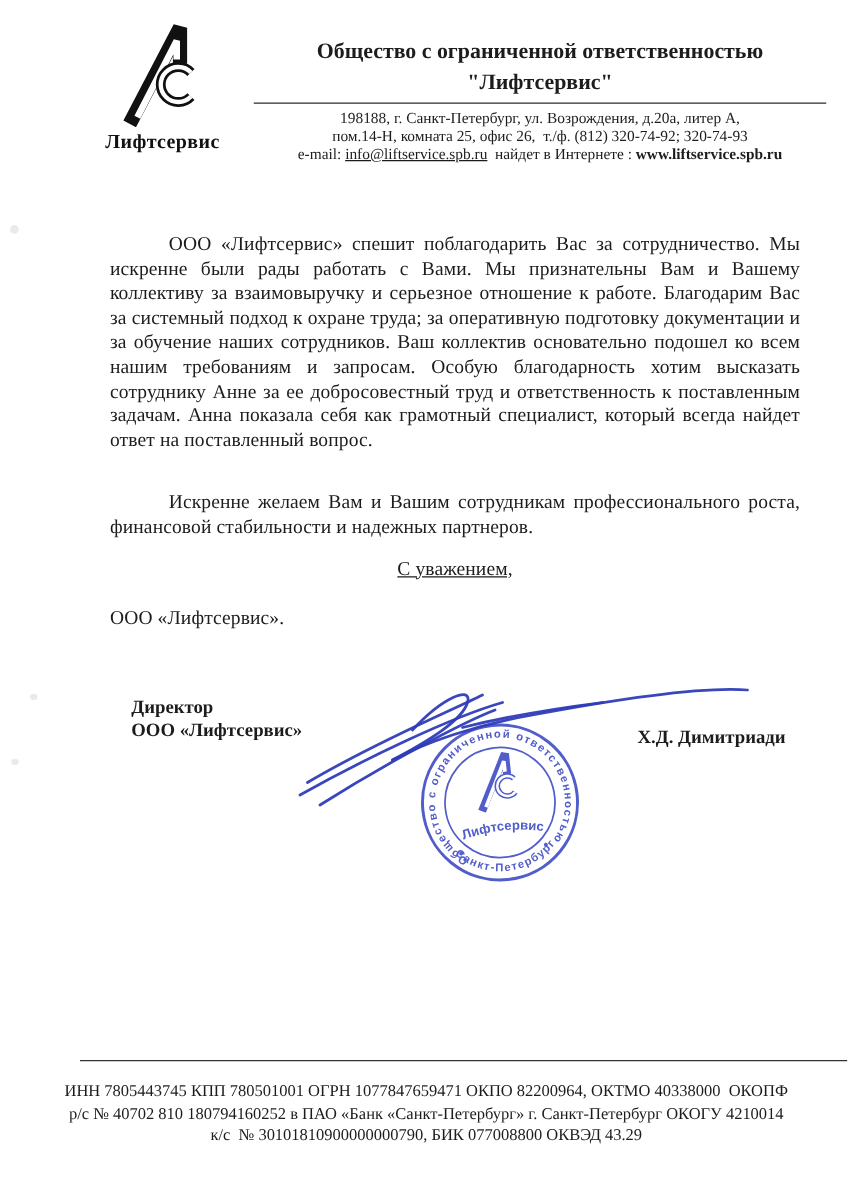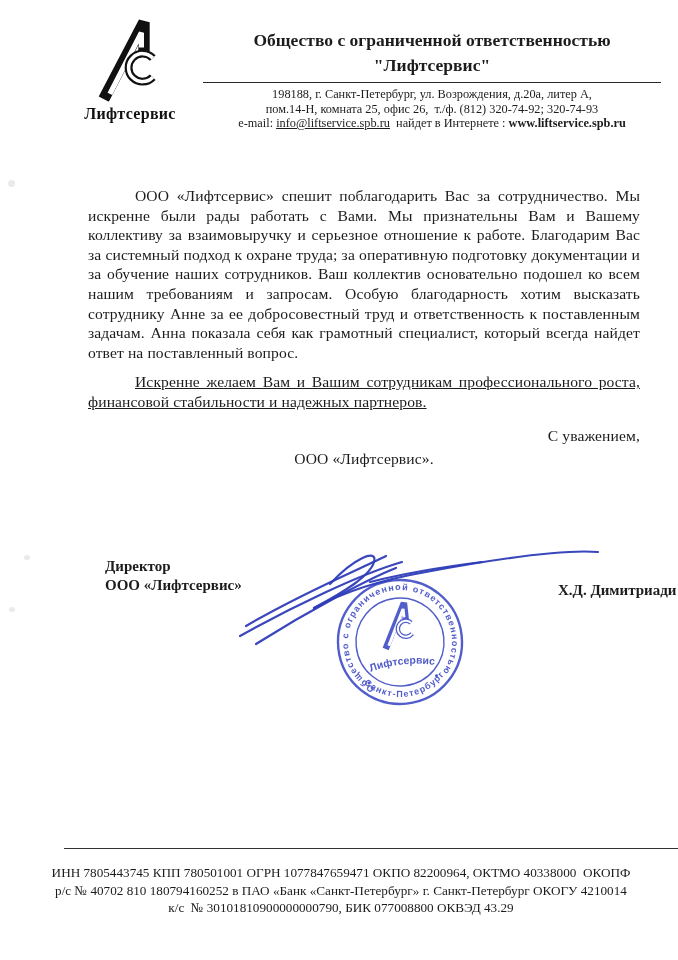--- a/index.html
+++ b/index.html
@@ -22,27 +22,27 @@
   .title-line1{font-weight:bold;font-size:17.5px;line-height:25px;}
   .title-line2{font-weight:bold;font-size:17.5px;line-height:24px;}
   .header-rule{border:none;border-top:1.6px solid #2a2a2a;margin:5px 0 4px 0;}
   .addr-line{font-size:12.3px;line-height:14.5px;white-space:pre-wrap;}
   .addr-email{text-decoration:underline;}
   .addr-site{font-weight:bold;}
 
   
   .letter-body{position:absolute;left:88px;top:186px;width:552px;font-size:15.6px;line-height:19.6px;text-align:justify;letter-spacing:.1px;}
   .letter-body p{text-indent:47px;}
-  .letter-body p.para2{margin-top:10px;text-decoration:underline;}
-  .closing{margin-top:14px;text-indent:0!important;text-align:right;}
-  .closing2{margin-top:4px;text-indent:0!important;text-align:center;}
+  .letter-body p.para2{margin-top:30px;}
+  .closing{margin-top:14px;text-indent:0!important;text-align:center;text-decoration:underline;}
+  .closing2{margin-top:20px;text-indent:0!important;text-align:left;}
 
   
   .director-title{position:absolute;left:105px;top:557px;font-weight:bold;font-size:15px;line-height:18.5px;}
-  .signer-name{position:absolute;left:510px;top:582px;font-weight:bold;font-size:15px;margin-left:48px;}
+  .signer-name{position:absolute;left:510px;top:582px;font-weight:bold;font-size:15px;}
   .stamp-svg{position:absolute;left:330px;top:572px;transform:rotate(-6deg);opacity:.92;}
   .stamp-svg text{font-family:"Liberation Sans","DejaVu Sans",sans-serif;fill:var(--stamp-ink);}
   .signature-svg{position:absolute;left:230px;top:536px;}
   .signature-svg path{fill:none;stroke:var(--sig-ink);stroke-width:2.2;stroke-linecap:round;opacity:.95;}
 
   
   .footer-rule{position:absolute;left:64px;right:0;top:848px;border:none;border-top:1.6px solid #333;}
   .footer-text{position:absolute;left:38px;top:852px;width:606px;text-align:center;font-size:13.2px;line-height:17.5px;margin-top:12px;}
   .footer-line{white-space:pre-wrap;}
 

